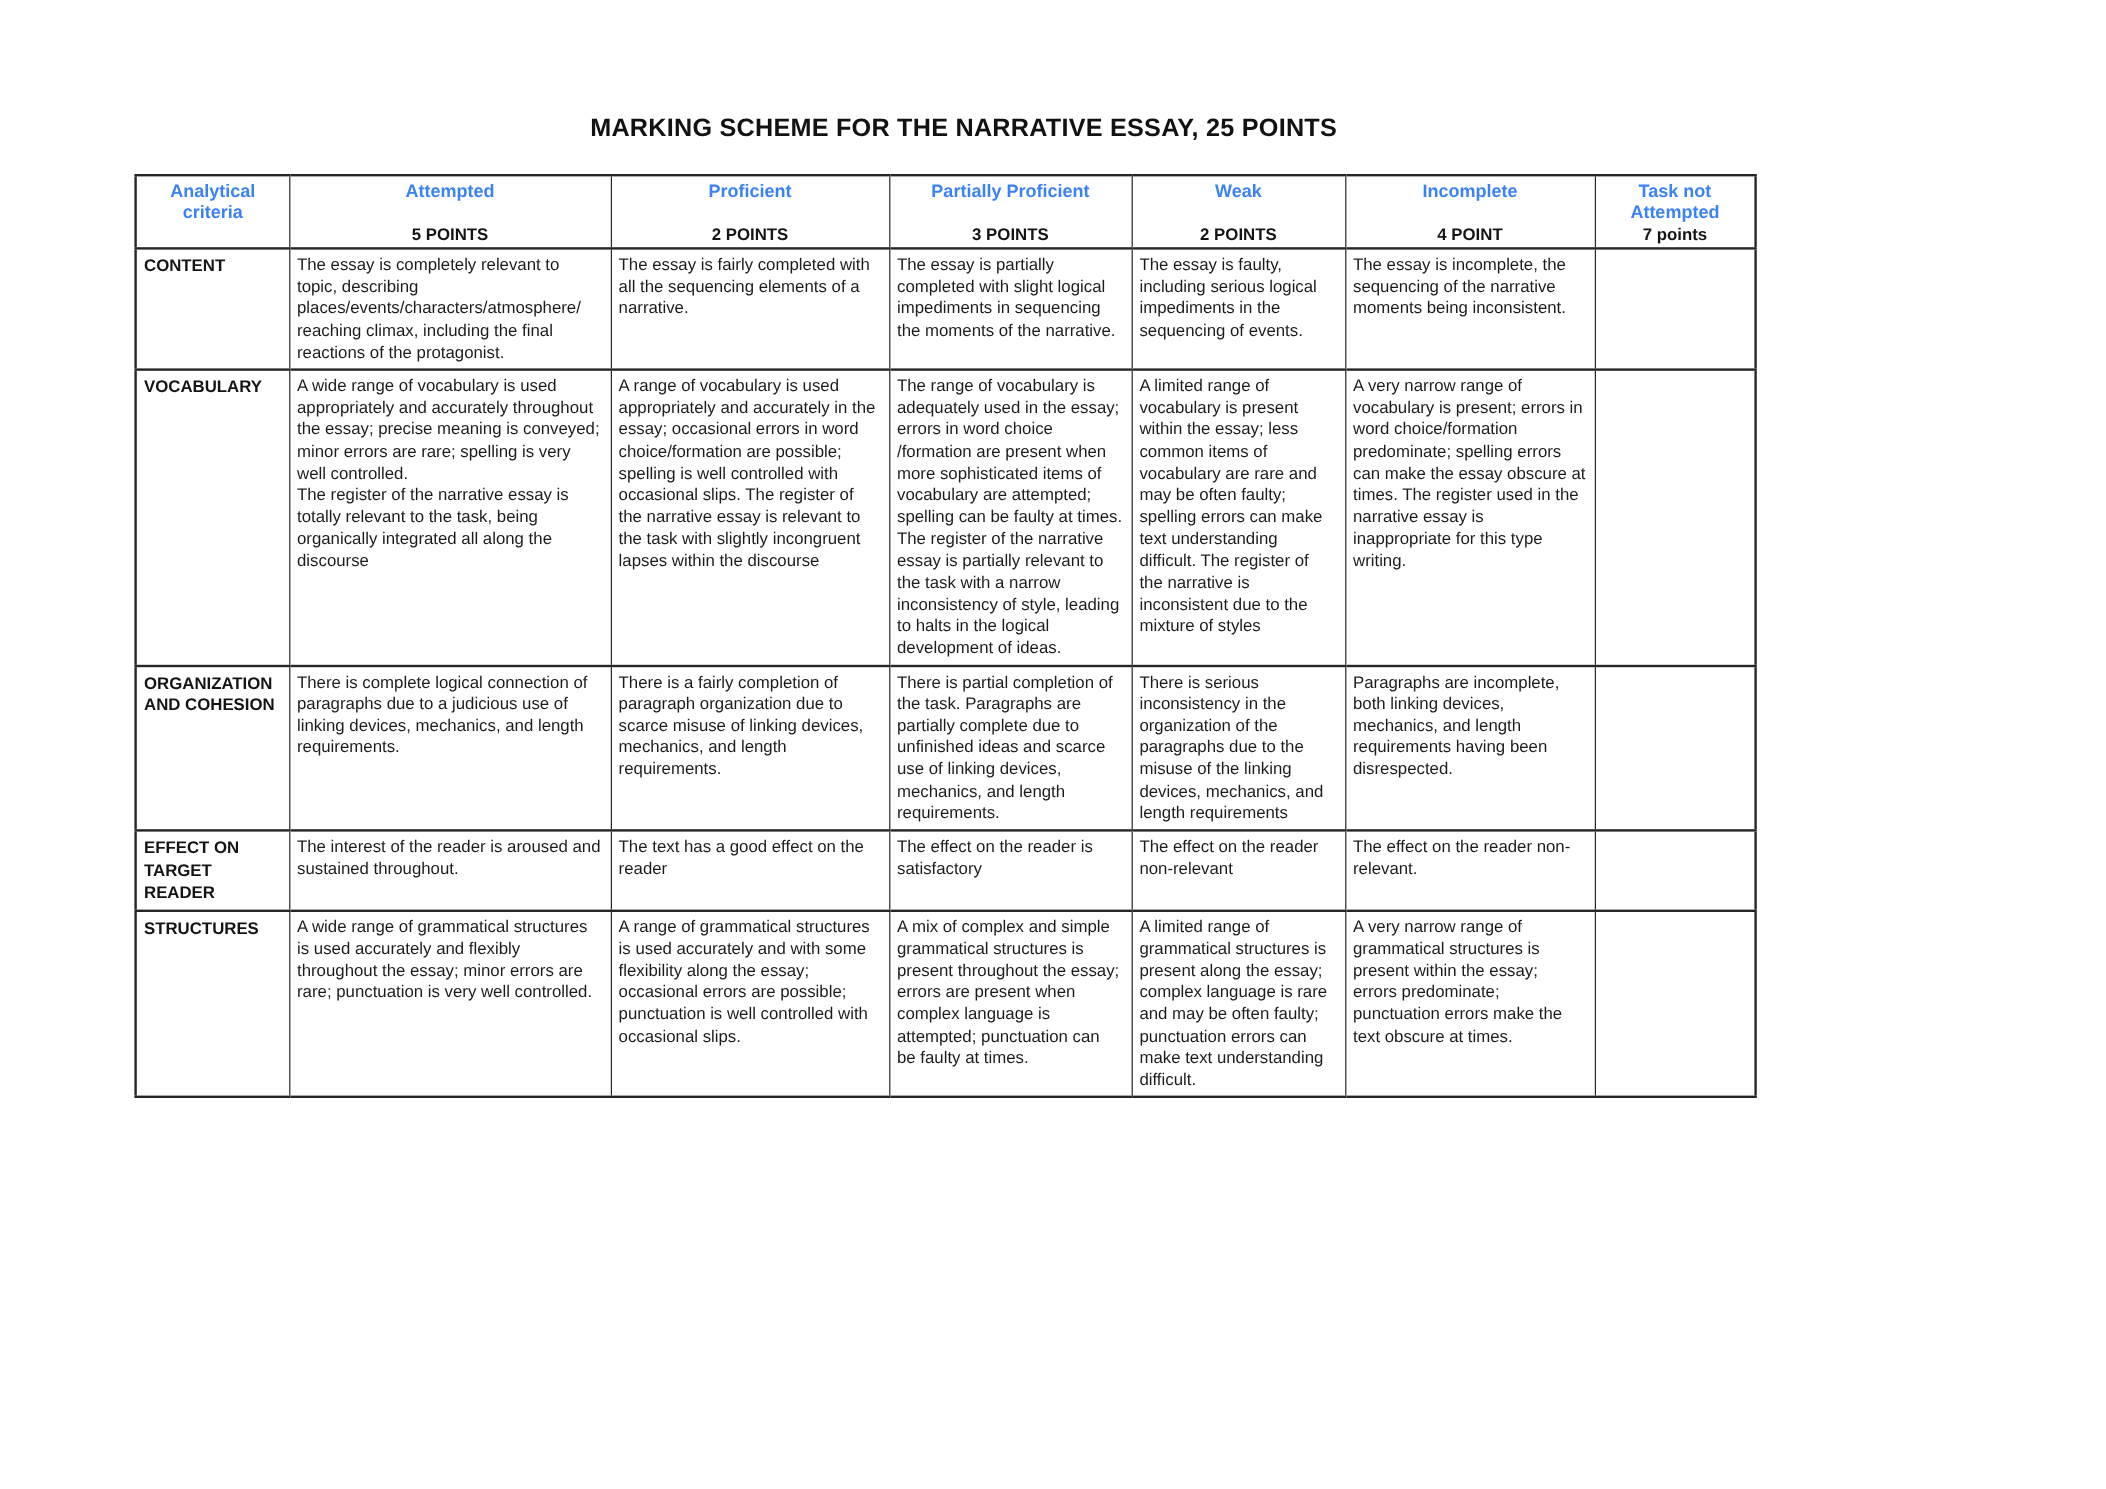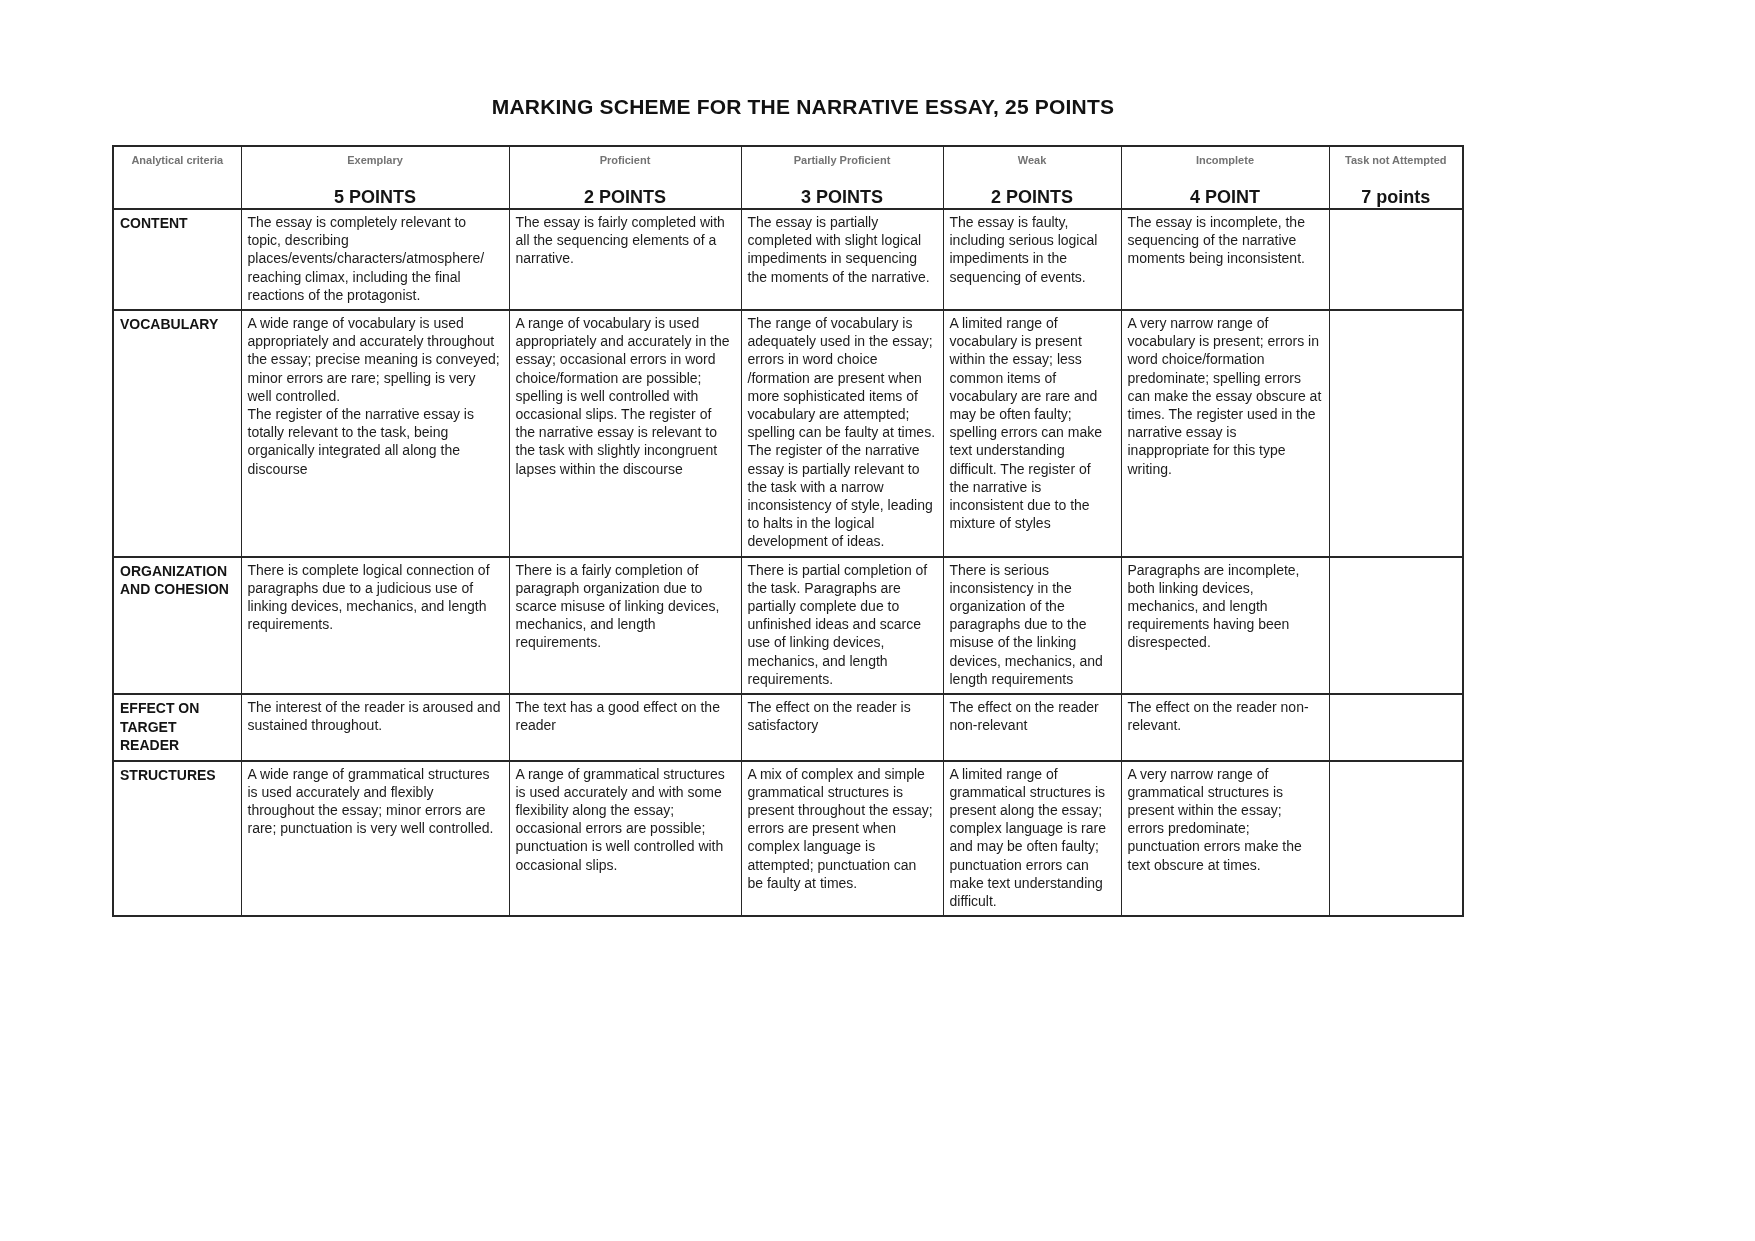--- a/index.html
+++ b/index.html
@@ -43,22 +43,22 @@
   }
   thead th { height: 58px; padding: 4px 4px 3px 4px; }
   .hdr {
     display: flex;
     flex-direction: column;
     justify-content: space-between;
     height: 100%;
     text-align: center;
     font-weight: bold;
   }
-  .hlabel { font-size: 11px; line-height: 18px; color: #737373; }
-  .hpoints { font-size: 18px; line-height: 16px; color: #141414; margin-top: 20px; }
+  .hlabel { font-size: 15px; line-height: 18px; color: #3b82f6; }
+  .hpoints { font-size: 14px; line-height: 16px; color: #141414; }
   td.crit {
     font-weight: bold;
     color: #141414;
     font-size: 14px;
     line-height: 18.5px;
     padding-top: 4px;
     margin-left: 31px;
   }
   td.cell { white-space: pre-line; }
 </style>
@@ -80,21 +80,21 @@
   <thead>
     <tr>
       <th>
         <div class="hdr">
           <span class="hlabel">Analytical criteria</span>
           <span class="hpoints"></span>
         </div>
       </th>
       <th>
         <div class="hdr">
-          <span class="hlabel">Exemplary</span>
+          <span class="hlabel">Attempted</span>
           <span class="hpoints">5 POINTS</span>
         </div>
       </th>
       <th>
         <div class="hdr">
           <span class="hlabel">Proficient</span>
           <span class="hpoints">2 POINTS</span>
         </div>
       </th>
       <th>

